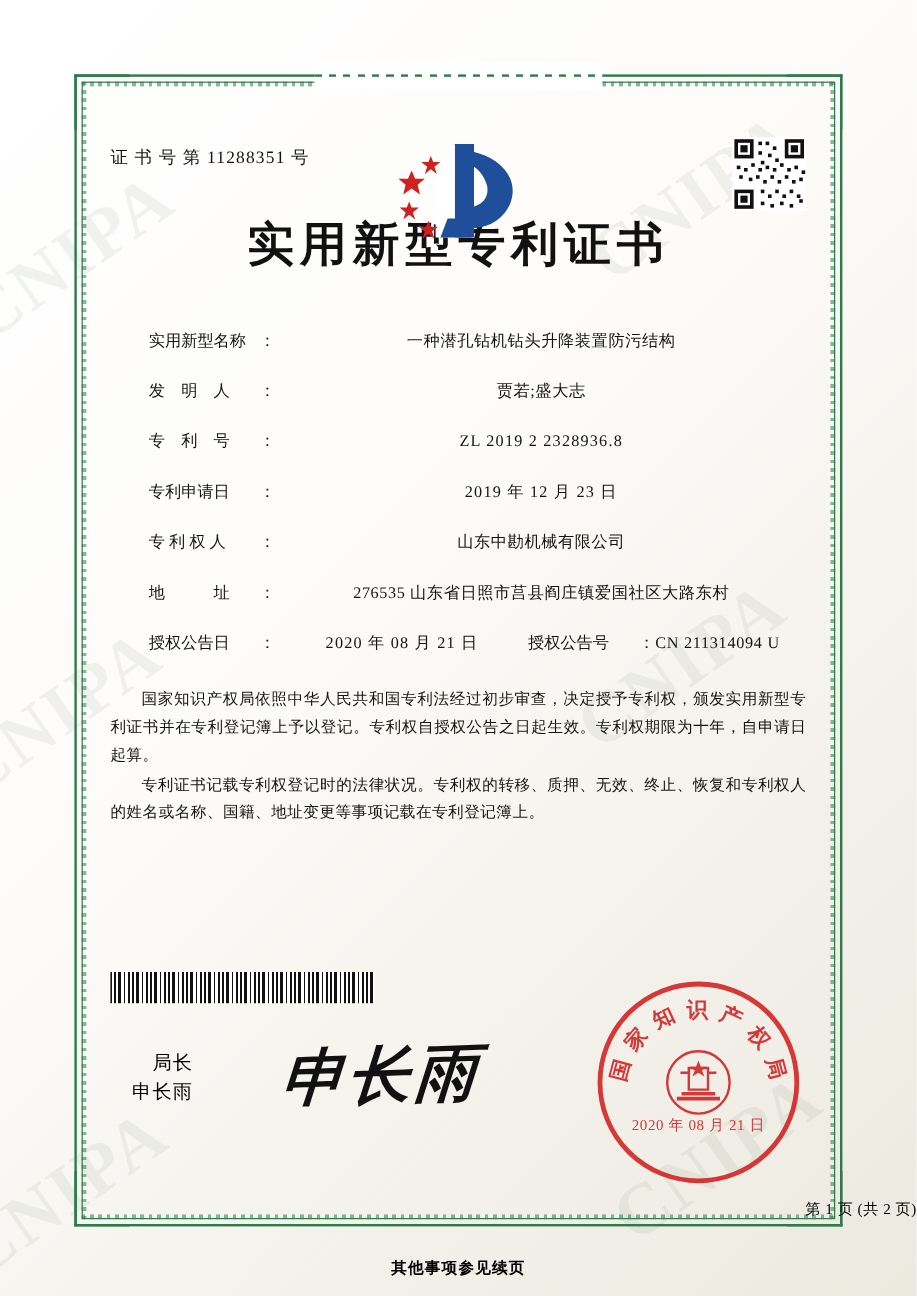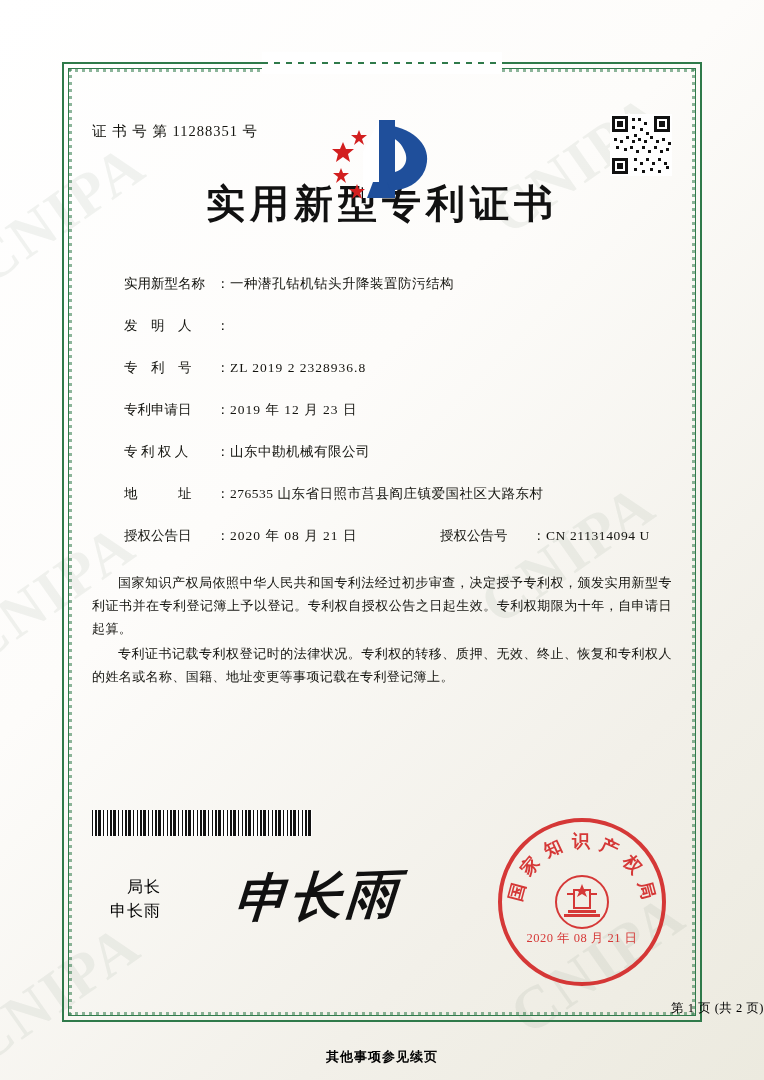--- a/index.html
+++ b/index.html
@@ -130,21 +130,21 @@
     margin-bottom:24px;
   }
   .flabel{
     width:92px;
     flex:0 0 92px;
     letter-spacing:0px;
     white-space:nowrap;
     margin-left:32px;
   }
   .fcolon{flex:0 0 14px;}
-  .fvalue{flex:1;letter-spacing:0.5px;}
+  .fvalue{flex:1;letter-spacing:0.5px;text-align:center;}
   .fvalue.num{font-family:"Liberation Serif",serif;letter-spacing:1px;}
   .frow.split .fvalue{flex:0 0 210px;}
   .frow.split .flabel2{flex:0 0 92px;white-space:nowrap;}
   .frow.split .fvalue2{flex:1;letter-spacing:0.6px;}
 
   .para{
     margin-top:26px;
     font-size:13px;
     line-height:23px;
     text-indent:2em;
@@ -312,20 +312,21 @@
 
       <div class="frow">
         <span class="flabel">实用新型名称</span>
         <span class="fcolon">：</span>
         <span class="fvalue">一种潜孔钻机钻头升降装置防污结构</span>
       </div>
 
       <div class="frow">
         <span class="flabel">发　明　人</span>
         <span class="fcolon">：</span>
+        <span class="fvalue">贾若;盛大志</span>
       </div>
 
       <div class="frow">
         <span class="flabel">专　利　号</span>
         <span class="fcolon">：</span>
         <span class="fvalue num">ZL 2019 2 2328936.8</span>
       </div>
 
       <div class="frow">
         <span class="flabel">专利申请日</span>

